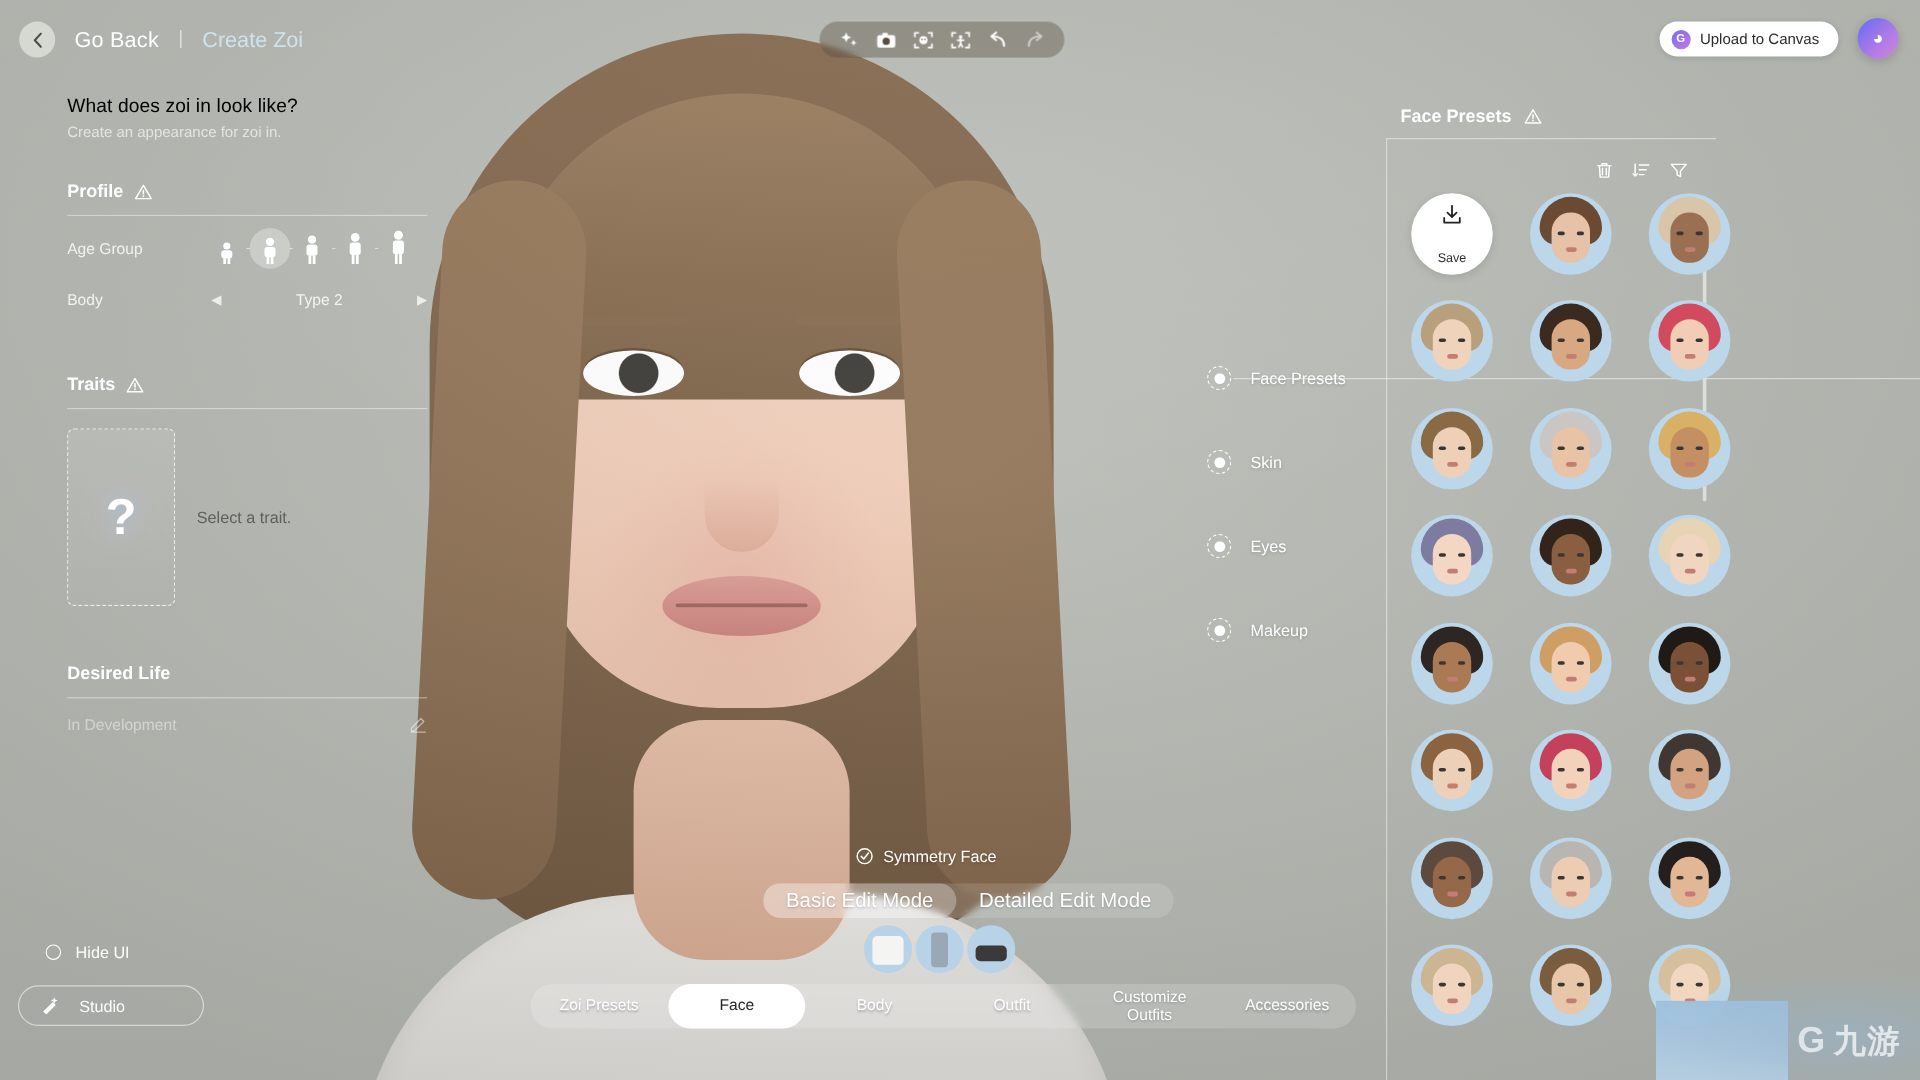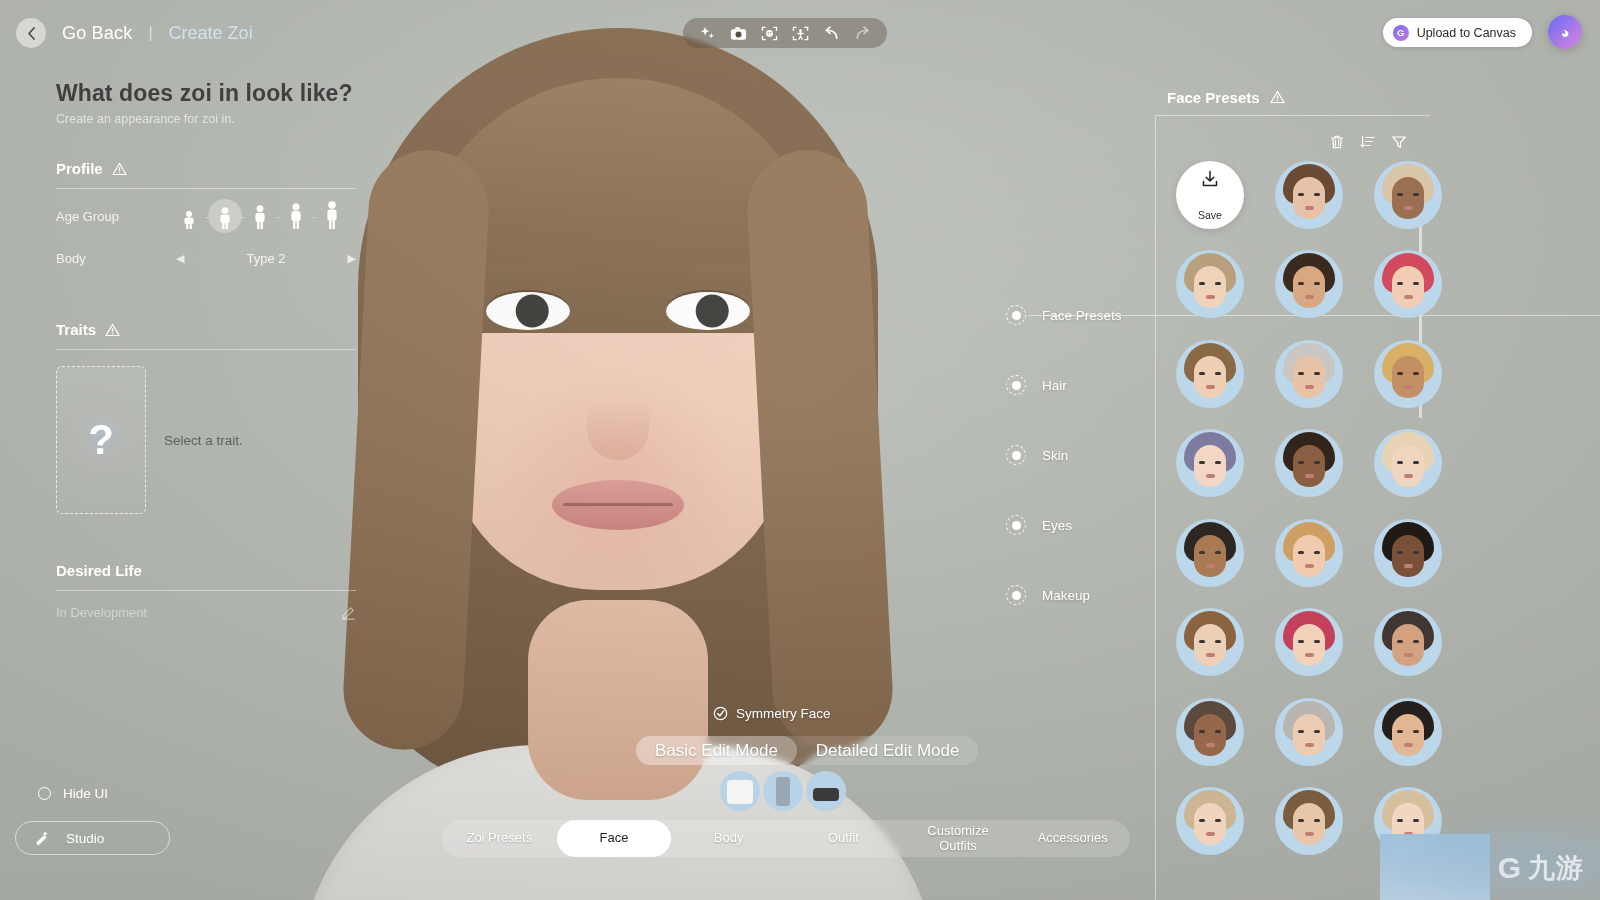--- a/index.html
+++ b/index.html
@@ -87,21 +87,21 @@
   .back-btn{
     width:30px;height:30px;border-radius:50%;background:#d6d8d2;
     display:flex;align-items:center;justify-content:center;cursor:pointer;
     color:#4a4d48;font-size:15px;line-height:1;
   }
   .goback{ color:#fff; font-size:18px; letter-spacing:.2px; cursor:pointer; }
   .divider-v{ color:#e8eae6; font-size:16px; opacity:.8; }
   .createzoi{ color:#cfe2ee; font-size:18px; cursor:pointer; }
 
   .heading{ margin:32px 0 0 56px; }
-  .heading h1{ color:#404040; font-size:23px; font-weight:bold; letter-spacing:.1px;}
+  .heading h1{ color:#000000; font-size:16px; font-weight:normal; letter-spacing:.1px;}
   .heading p{ color:#e7e9e4; font-size:12.5px; margin-top:5px; opacity:.92;}
 
   .section{ margin:0 0 0 56px; width:300px; }
   .section-title{ display:flex; align-items:center; gap:9px; color:#fff; font-weight:bold; font-size:15px;}
   .warn-ico{ width:15px;height:14px; display:inline-block;}
   .hr{ height:1px; background:rgba(255,255,255,.42); margin-top:11px;}
 
   .row{ display:flex; align-items:center; height:42px; color:#f2f3f0; font-size:13px;}
   .row .lbl{ width:120px; }
   .agegroup{ display:flex; align-items:center; gap:3px;}
@@ -449,26 +449,20 @@
       <div class="cat-line"></div>
       <span class="cat-marker">
         <i></i>
       </span>
       <span>Face Presets</span>
     </div>
     <div class="cat" style="position: relative;">
       <span class="cat-marker">
         <i></i>
       </span>
-      <span>Hair</span>
-    </div>
-    <div class="cat" style="position: relative;">
-      <span class="cat-marker">
-        <i></i>
-      </span>
       <span>Skin</span>
     </div>
     <div class="cat" style="position: relative;">
       <span class="cat-marker">
         <i></i>
       </span>
       <span>Eyes</span>
     </div>
     <div class="cat" style="position: relative;">
       <span class="cat-marker">

